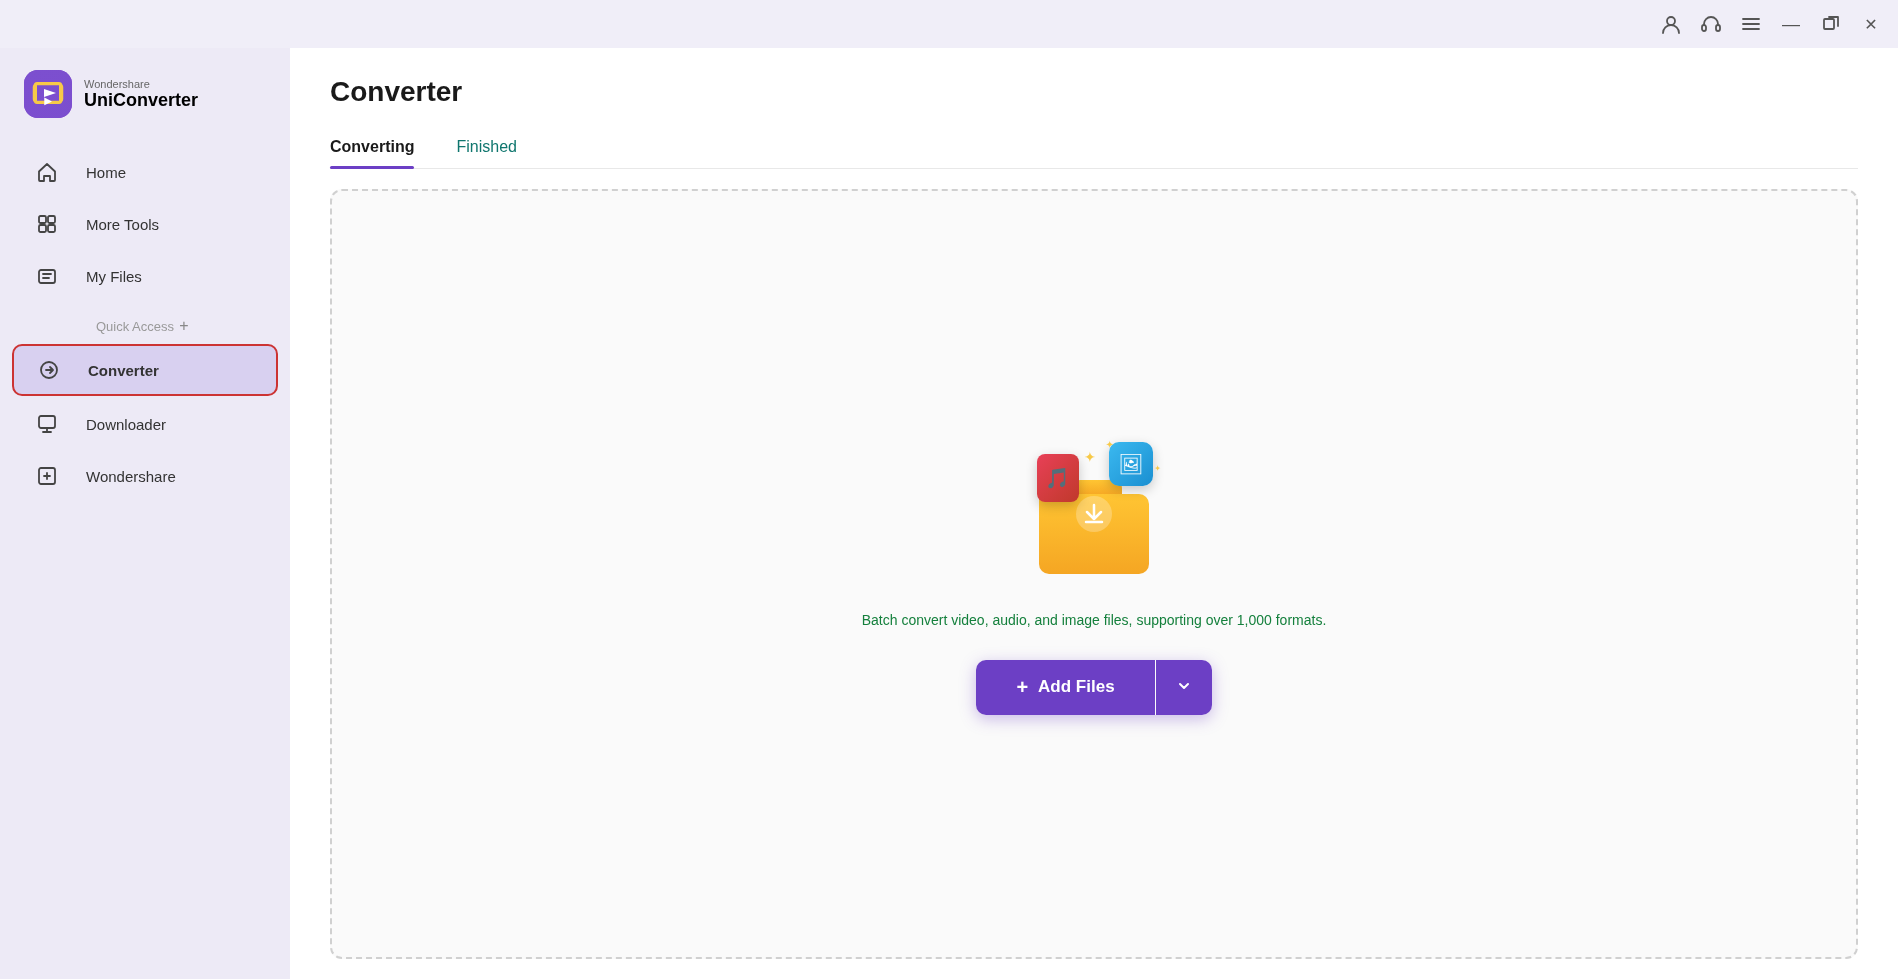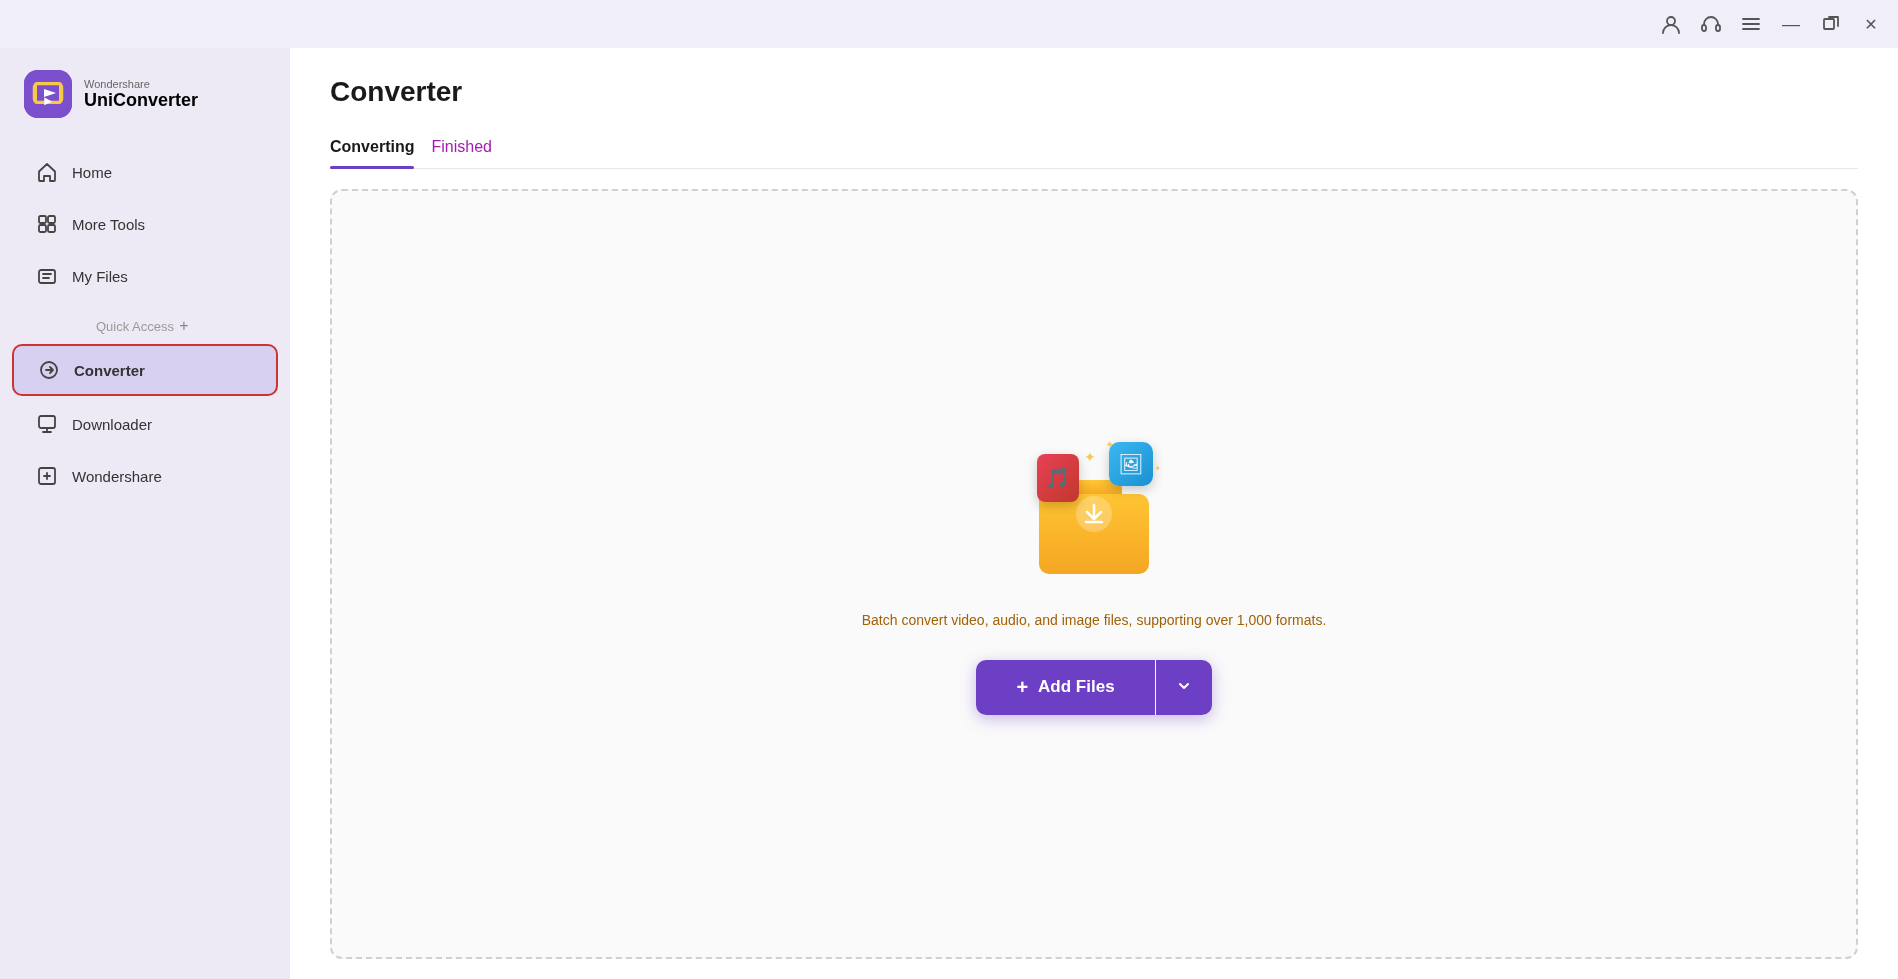--- a/index.html
+++ b/index.html
@@ -99,21 +99,21 @@
     }
     .logo-product {
       font-size: 18px;
       font-weight: 700;
       color: #000000;
     }
 
     .nav-item {
       display: flex;
       align-items: center;
-      gap: 14px;
+      gap: 28px;
       padding: 13px 24px;
       cursor: pointer;
       border-radius: 10px;
       margin: 2px 12px;
       color: #333;
       font-size: 15px;
       font-weight: 400;
       transition: background 0.15s;
     }
     .nav-item.active {
@@ -163,28 +163,28 @@
     }
     .page-title {
       font-size: 28px;
       font-weight: 700;
       color: #1a1a1a;
       margin-bottom: 20px;
     }
 
     .tabs {
       display: flex;
-      gap: 17px;
+      gap: 42px;
       border-bottom: 1px solid #e8e8e8;
     }
     .tab {
       padding: 10px 0 12px 0;
       cursor: pointer;
       font-size: 16px;
-      color: #a21caf;
+      color: #0f766e;
       position: relative;
       font-weight: 400;
     }
     .tab.active {
       color: #1a1a1a;
       font-weight: 600;
     }
     .tab.active::after {
       content: '';
       position: absolute;
@@ -293,21 +293,21 @@
     .sparkle-3 { top: 30px; right: 8px; font-size: 8px; }
 
     .drop-title {
       font-size: 20px;
       font-weight: 700;
       color: #1a1a1a;
       margin-bottom: 10px;
     }
     .drop-subtitle {
       font-size: 14px;
-      color: #a16207;
+      color: #15803d;
       margin-bottom: 32px;
     }
 
     .add-files-btn-wrap {
       display: flex;
       border-radius: 10px;
       overflow: hidden;
       box-shadow: 0 4px 16px rgba(108, 63, 197, 0.35);
     }
     .add-files-btn-main {

